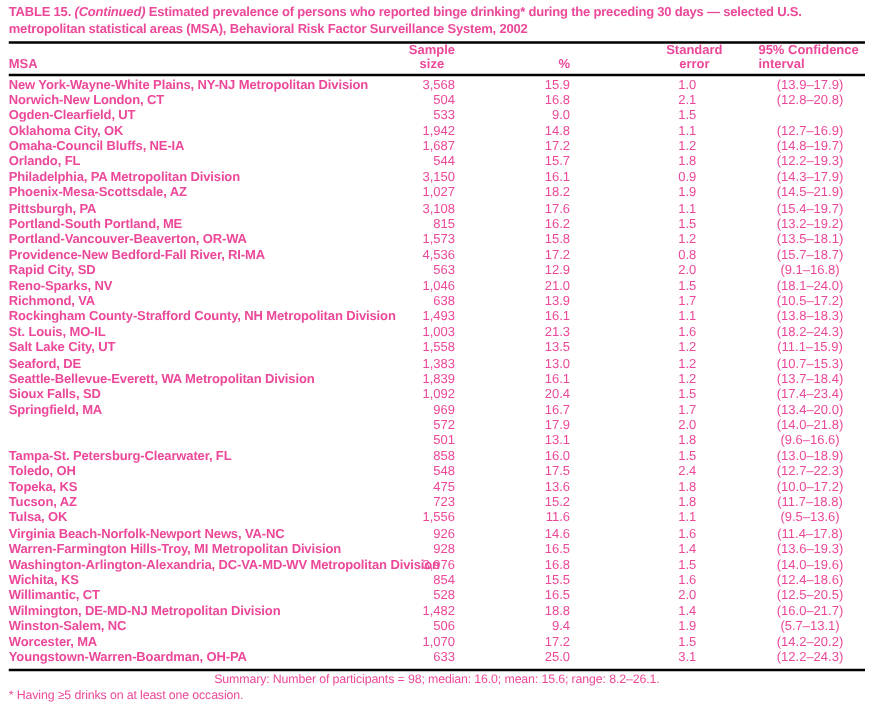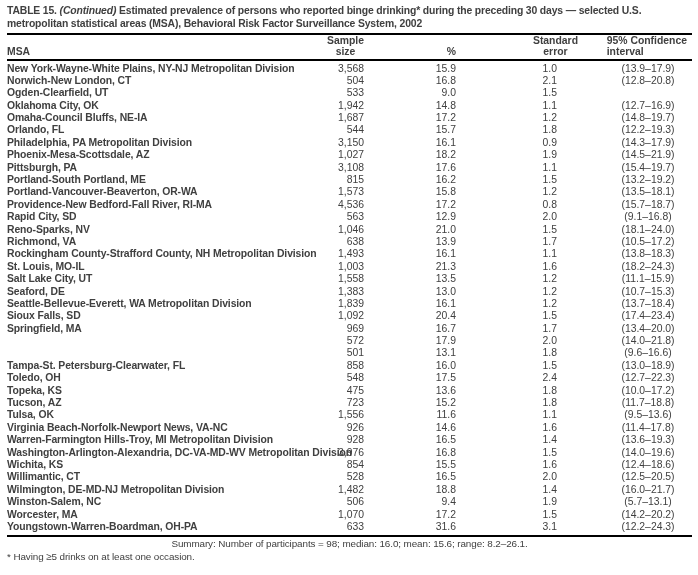--- a/index.html
+++ b/index.html
@@ -6,21 +6,21 @@
     margin: 0; padding: 0;
     width: 698px; height: 575px;
     background: #ffffff;
     overflow: hidden;
   }
   .page {
     box-sizing: border-box;
     width: 698px; height: 575px;
     padding: 4px 6px 0 7px;
     font-family: "Liberation Sans", sans-serif;
-    color: #404040;
+    color: #ec4899;
   }
   
   .title {
     font-size: 10.4px;
     font-weight: bold;
     line-height: 13px;
     letter-spacing: -0.15px;
     padding-bottom: 3px;
   }
   .title .cont { font-style: italic; }
@@ -343,21 +343,21 @@
       <div class="row">
         <span class="cell msa">Worcester, MA</span>
         <span class="cell sample">1,070</span>
         <span class="cell pct">17.2</span>
         <span class="cell se">1.5</span>
         <span class="cell ci">(14.2–20.2)</span>
       </div>
       <div class="row">
         <span class="cell msa">Youngstown-Warren-Boardman, OH-PA</span>
         <span class="cell sample">633</span>
-        <span class="cell pct">31.6</span>
+        <span class="cell pct">25.0</span>
         <span class="cell se">3.1</span>
         <span class="cell ci">(12.2–24.3)</span>
       </div>
     </div>
 
   <div class="rule-bottom"></div>
 
   <div class="summary">Summary: Number of participants = 98; median: 16.0; mean: 15.6; range: 8.2–26.1.</div>
   <div class="footnote">* Having ≥5 drinks on at least one occasion.</div>
 

